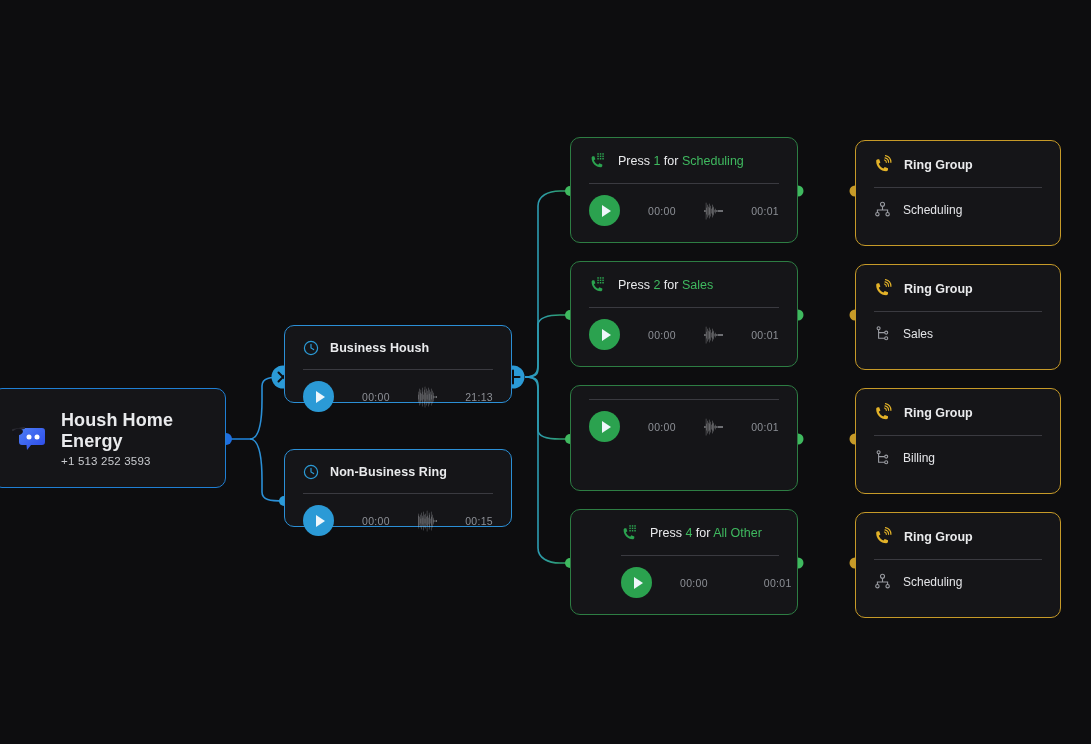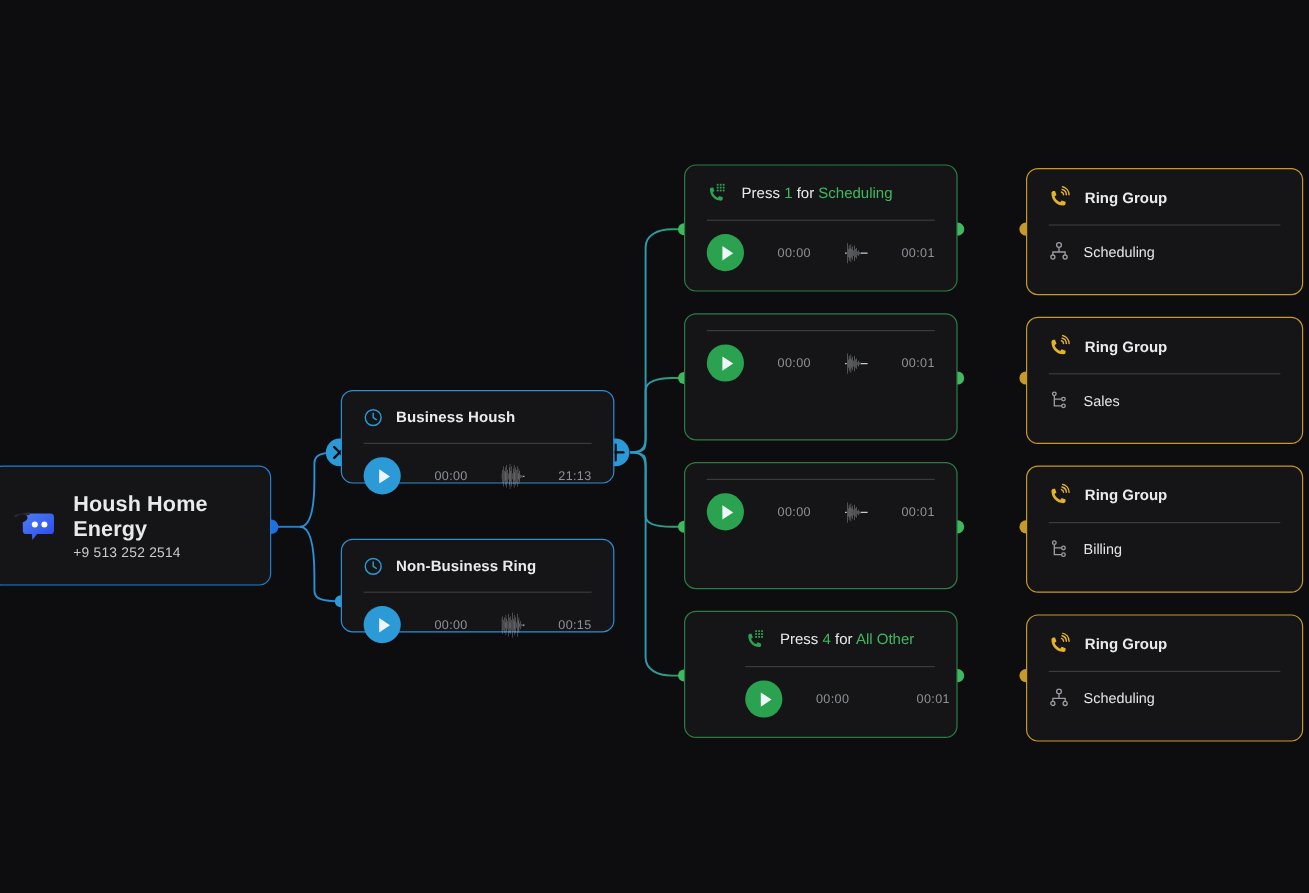--- a/index.html
+++ b/index.html
@@ -47,21 +47,21 @@
   .ivr-card { left: 570px; width: 228px; height: 106px; }
   .ivr-card.i0 { top: 137px; }
   .ivr-card.i1 { top: 261px; }
   .ivr-card.i2 { top: 385px; }
   .ivr-card.i3 { top: 509px; padding-left: 32px; }
   .press-txt { color: #e9eaec; font-size: 12.5px; font-weight: normal; }
   .press-txt .digit { color: #3fb95f; }
   .press-txt .dest  { color: #3fb95f; }
 
   
-  .rg-card { left: 855px; width: 231px; height: 106px; }
+  .rg-card { left: 855px; width: 206px; height: 106px; }
   .rg-card.r0 { top: 140px; }
   .rg-card.r1 { top: 264px; }
   .rg-card.r2 { top: 388px; }
   .rg-card.r3 { top: 512px; }
   .rg-title { color: #e9eaec; font-size: 12.5px; font-weight: bold; }
   .rg-sub-row { display: flex; align-items: center; gap: 12px; padding: 13px 18px 0 18px; }
   .rg-sub { color: #e4e5e8; font-size: 12px; }
 
   .ic { flex: none; display: block; }
 </style>
@@ -135,21 +135,21 @@
         </defs>
         <path d="M11,7 H31 a3,3 0 0 1 3,3 V21 a3,3 0 0 1 -3,3 H20 l-4,5 -0.5,-5 H11 a3,3 0 0 1 -3,-3 V10 a3,3 0 0 1 3,-3 Z" fill="url(#bub)"></path>
         <circle cx="18" cy="16" r="2.5" fill="#ffffff"></circle>
         <circle cx="26" cy="16" r="2.5" fill="#ffffff"></circle>
         <path d="M2,9 L13,7" stroke="#2b2b33" stroke-width="2.2" stroke-linecap="round"></path>
         <ellipse cx="7" cy="11" rx="5" ry="3.4" fill="#14141a" transform="rotate(-12 7 11)"></ellipse>
       </svg>
     </div>
     <div class="root-text">
       <div class="name">Housh Home Energy</div>
-      <div class="phone">+9 513 252 2514</div>
+      <div class="phone">+1 513 252 3593</div>
     </div>
   </div>
 
   <div class="card cyan hours-card bh">
     <div class="card-head">
       <svg class="ic" width="16" height="16" viewBox="0 0 16 16">
         <circle cx="8" cy="8" r="6.6" fill="none" stroke="#2b9ad6" stroke-width="1.2"></circle>
         <path d="M8,4.3 V8 L10.6,9.6" stroke="#2b9ad6" stroke-width="1.2" stroke-linecap="round" fill="none"></path>
       </svg>
       <div class="card-title">Business Housh</div>
@@ -292,20 +292,37 @@
               <path d="M50,11.5 V12.5"></path>
             <path d="M53,12 H76"></path>
           </g>
         </svg>
       </div>
       <div class="time">00:01</div>
     </div>
   </div>
 
   <div class="card green ivr-card i1">
+    <div class="card-head">
+      <svg class="ic" width="18" height="18" viewBox="0 0 18 18">
+        <path d="M2.6,3.2 c0,-0.9 0.7,-1.6 1.5,-1.6 h1.2 l1.1,3 -1.5,1.1 c0.8,2.1 2.3,3.6 4.3,4.5 l1.1,-1.5 3,1.1 v1.3 c0,0.8 -0.7,1.5 -1.6,1.5 C6.6,12.6 2.6,8.6 2.6,3.2 Z" fill="#2ba24f" transform="translate(0,2.6)"></path>
+        <g fill="#2ba24f">
+          <rect x="8.3" y="1.2" width="1.5" height="1.5"></rect>
+            <rect x="10.8" y="1.2" width="1.5" height="1.5"></rect>
+            <rect x="13.3" y="1.2" width="1.5" height="1.5"></rect>
+          <rect x="8.3" y="3.6" width="1.5" height="1.5"></rect>
+            <rect x="10.8" y="3.6" width="1.5" height="1.5"></rect>
+            <rect x="13.3" y="3.6" width="1.5" height="1.5"></rect>
+          <rect x="8.3" y="6.0" width="1.5" height="1.5"></rect>
+            <rect x="10.8" y="6.0" width="1.5" height="1.5"></rect>
+            <rect x="13.3" y="6.0" width="1.5" height="1.5"></rect>
+        </g>
+      </svg>
+      <div class="press-txt"><span>Press </span><span class="digit">2</span><span> for </span><span class="dest">Sales</span></div>
+    </div>
     <div class="divider"></div>
     <div class="audio-row">
       <div class="playbtn green">
           <span class="tri"></span>
         </div>
       <div class="time">00:00</div>
       <div class="wave">
         <svg width="100%" height="24" viewBox="0 0 76 24" preserveAspectRatio="none">
           <g stroke="#c8cace" stroke-width="1.1" stroke-linecap="round">
             <path d="M1,12 H6"></path>

